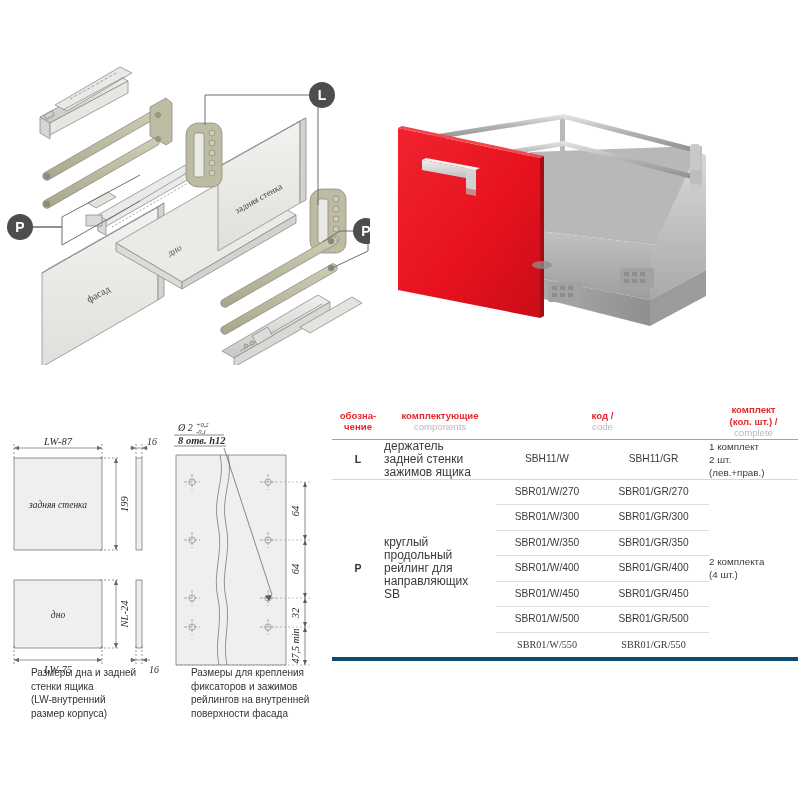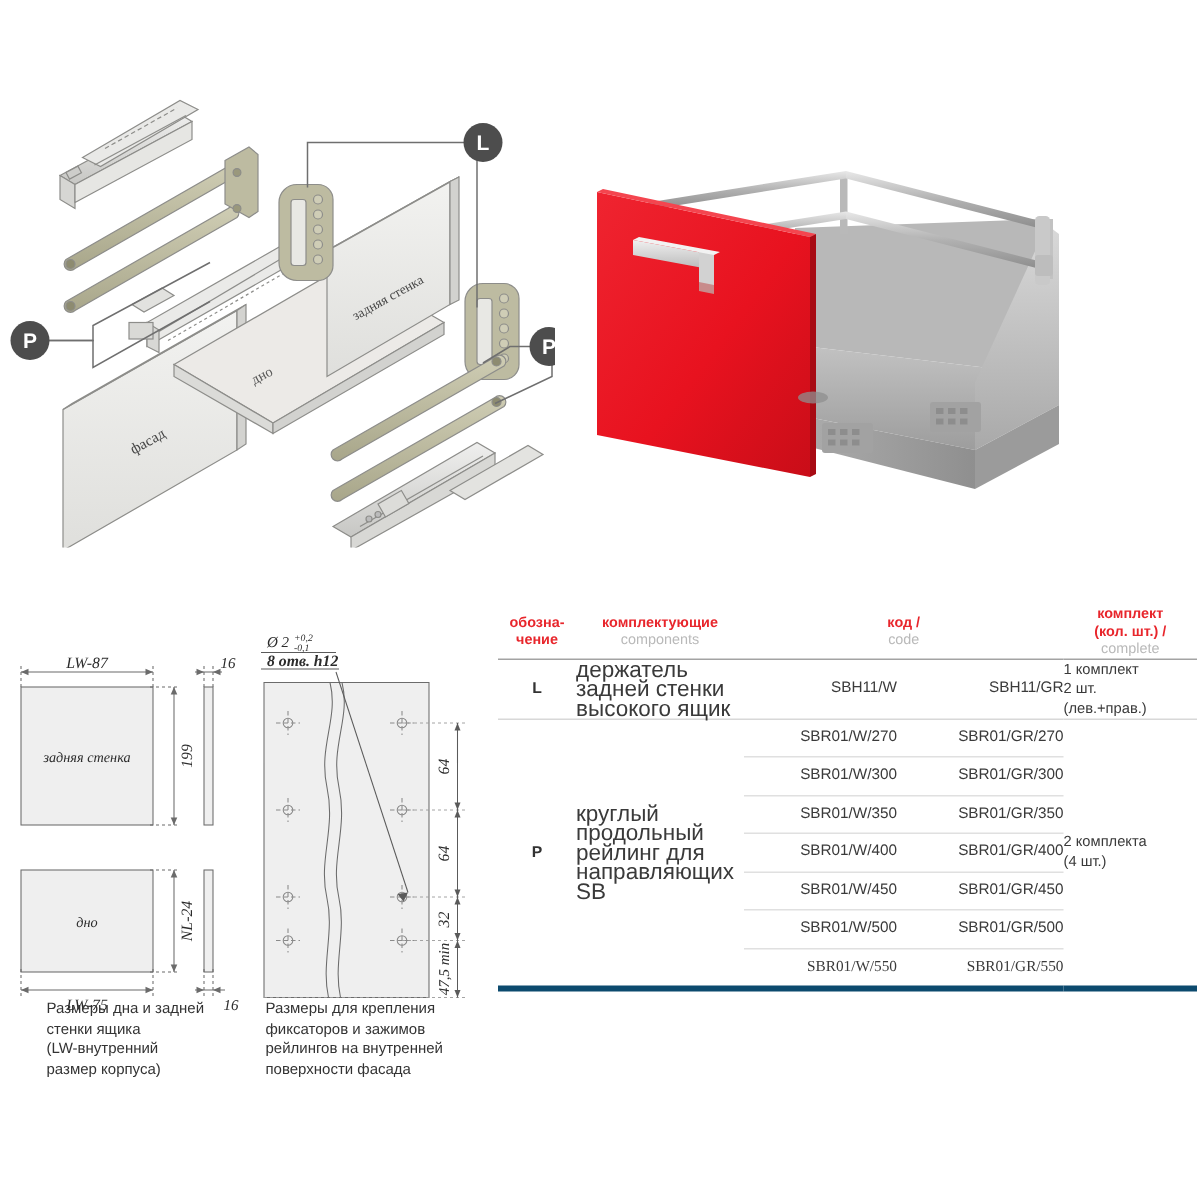--- a/index.html
+++ b/index.html
@@ -41,44 +41,44 @@
   .head-rule{border-bottom:1px solid #a3a3a3;}
   .c-desig{width:52px;}
   .c-comp{width:112px;}
   .c-code1{width:103px;}
   .c-complete{width:89px;}
 
   .cell-desig{
     text-align:center;font-size:10.5px;font-weight:bold;color:#333;
   }
   .cell-comp{
-    font-size:15px;line-height:13px;color:#3a3a3a;padding-left:4px;
+    font-size:12px;line-height:13px;color:#3a3a3a;padding-left:4px;
   }
   .cell-code{
-    text-align:right;font-size:10.2px;color:#3a3a3a;
+    text-align:center;font-size:10.2px;color:#3a3a3a;
     height:24.5px;line-height:24.5px;white-space:nowrap;
   }
   .cell-complete{
     text-align:left;font-size:9.8px;line-height:13px;color:#3a3a3a;
   }
   .rule-code{border-bottom:1px solid #e0e0e0;}
   .rule-full{border-bottom:1px solid #d8d8d8;}
   .rule-strong{border-bottom:4px solid #0c4a6e;font-family:Liberation Serif, serif;}
 
   
   #draw-panels{position:absolute;left:0;top:396px;width:165px;height:250px;margin-top:32px;}
   #draw-holes{position:absolute;left:162px;top:415px;width:170px;height:255px;}
   .dwg text{font-family:"Liberation Serif","DejaVu Serif",serif;fill:#2b2b2b;}
 
   
   .caption{
     position:absolute;font-size:10px;line-height:13.5px;color:#333;margin-left:23px;
   }
   #caption-left{left:8px;top:666px;width:150px;}
-  #caption-right{left:154px;top:666px;width:165px;}
+  #caption-right{left:168px;top:666px;width:165px;}
 </style>
 </head>
 <body>
 
 <div class="page">
 
   <div id="exploded">
     <svg width="370" height="310" viewBox="0 0 370 310">
       <defs>
         <linearGradient id="panelGrad" x1="0" y1="0" x2="0" y2="1">
@@ -333,21 +333,21 @@
         </th>
       </tr>
     </thead>
     <tbody>
 
       <tr class="rule-full">
         <td class="cell-desig">L</td>
         <td class="cell-comp">
           <div>держатель</div>
           <div>задней стенки</div>
-          <div>высокого ящик</div>
+          <div>зажимов ящика</div>
         </td>
         <td class="cell-code">SBH11/W</td>
         <td class="cell-code">SBH11/GR</td>
         <td class="cell-complete">
           <div>1 комплект</div>
           <div>2 шт.</div>
           <div>(лев.+прав.)</div>
         </td>
       </tr>
 

